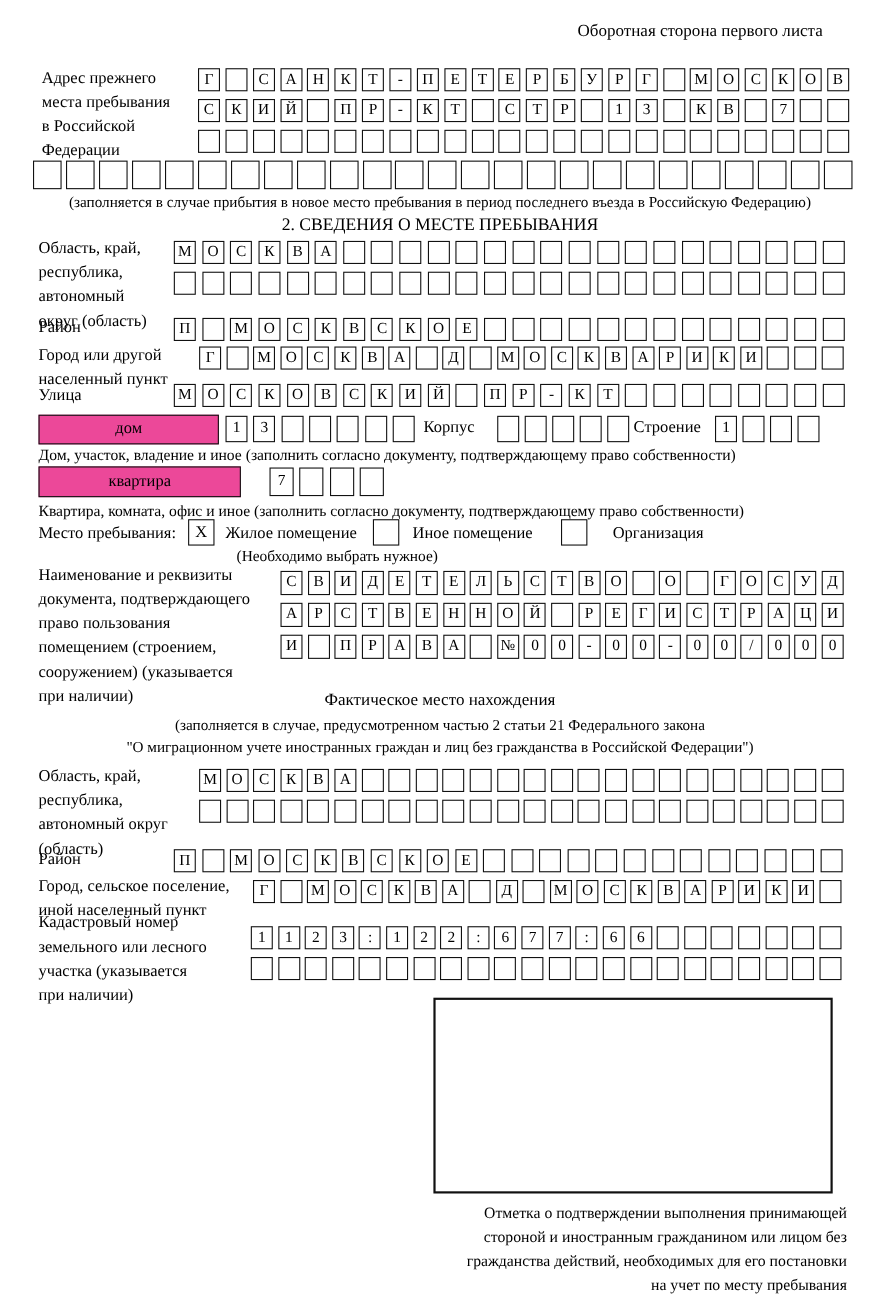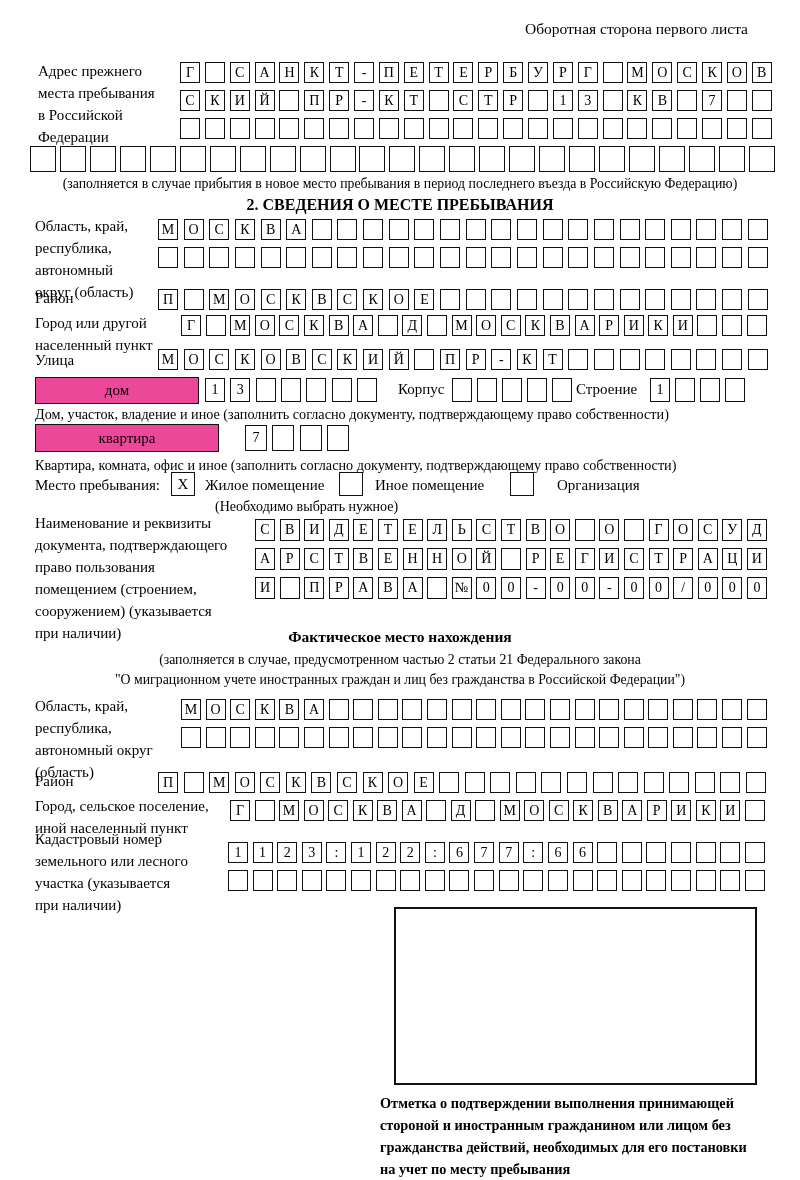--- a/index.html
+++ b/index.html
@@ -3,42 +3,42 @@
 <meta charset="utf-8">
 <style>
   html,body{margin:0;padding:0;background:#fff;}
   .sheet{
     position:relative;width:800px;height:1180px;background:#ffffff;
     font-family:"Liberation Serif", serif;color:#000;overflow:hidden;
   }
   .txt{position:absolute;font-size:15px;white-space:nowrap;}
   .lbl{position:absolute;font-size:15px;line-height:22px;}
   .lbl span{display:block;white-space:nowrap;}
-  .title{position:absolute;left:0;width:100%;text-align:center;font-weight:bold;font-size:16px;white-space:nowrap;}
+  .title{position:absolute;left:0;width:100%;text-align:center;font-weight:normal;font-size:16px;white-space:nowrap;}
   .caption{position:absolute;left:0;width:100%;text-align:center;font-size:13.8px;white-space:nowrap;}
   .grid{position:absolute;display:flex;justify-content:space-between;}
   .cell{
     width:20px;height:21px;border:1.6px solid #111;box-sizing:border-box;
     display:flex;align-items:center;justify-content:center;
     font-size:14px;font-family:"Liberation Serif", serif;background:#fff;
   }
   .grid.big .cell{width:26px;height:26px;font-size:15px;}
   .grid.h24 .cell{height:24px;}
   .grid.h26 .cell{width:22px;height:26px;}
   .grid.h22 .cell{height:22px;}
   .labelbox{
     position:absolute;border:1.7px solid #111;box-sizing:border-box;background:#ec4899;
     display:flex;align-items:center;justify-content:center;font-size:15px;
   }
   .chk{
     position:absolute;width:24px;height:24px;border:1.7px solid #111;box-sizing:border-box;
     display:flex;align-items:center;justify-content:center;font-size:15px;background:#fff;
   }
   .stampbox{position:absolute;border:2px solid #111;box-sizing:border-box;background:#fff;}
-  .stampnote{position:absolute;text-align:left;font-size:14.3px;line-height:22px;font-weight:bold;}
+  .stampnote{position:absolute;text-align:right;font-size:14.3px;line-height:22px;}
   .stampnote span{display:block;white-space:nowrap;}
 </style>
 </head>
 <body>
 
 <div class="sheet">
 
   <div class="txt" style="top:20px;right:52px;font-size:15.5px;">Оборотная сторона первого листа</div>
 
   <div class="lbl" style="left:38px;top:60px;">
@@ -307,21 +307,21 @@
   </div>
   <div class="grid h24" style="left:205px;top:378px;width:172px;">
       <span class="cell">1</span>
       <span class="cell">3</span>
       <span class="cell"></span>
       <span class="cell"></span>
       <span class="cell"></span>
       <span class="cell"></span>
       <span class="cell"></span>
     </div>
-  <div class="txt" style="left:398px;top:381px;">Корпус</div>
+  <div class="txt" style="left:385px;top:381px;">Корпус</div>
   <div class="grid h24" style="left:452px;top:378px;width:120px;">
       <span class="cell"></span>
       <span class="cell"></span>
       <span class="cell"></span>
       <span class="cell"></span>
       <span class="cell"></span>
     </div>
   <div class="txt" style="left:576px;top:381px;">Строение</div>
   <div class="grid h24" style="left:650px;top:378px;width:95px;">
       <span class="cell">1</span>

